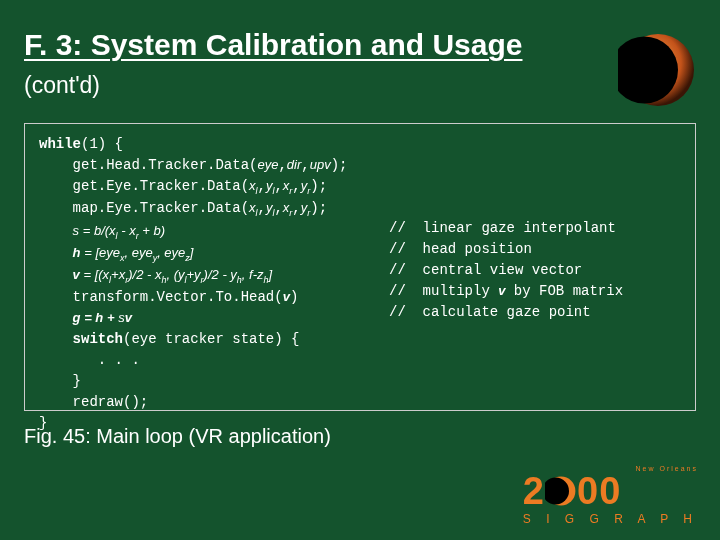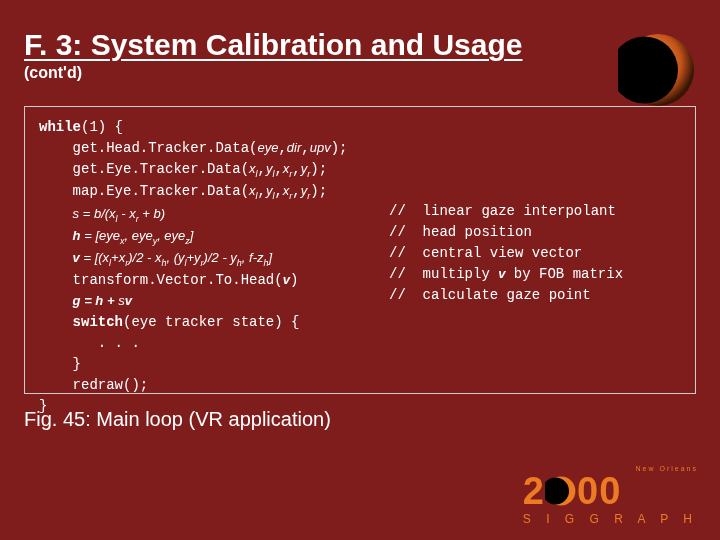--- a/index.html
+++ b/index.html
@@ -8,41 +8,41 @@
     width: 720px;
     height: 540px;
     background: #000;
     font-family: Arial, Helvetica, sans-serif;
     overflow: hidden;
     position: relative;
   }
   .slide {
     width: 720px;
     height: 540px;
-    background: #7f1d1d;
+    background: #14532d;
     position: relative;
     box-sizing: border-box;
   }
   .header {
     padding: 28px 24px 6px 24px;
   }
   .title {
     color: #fff;
     font-size: 30px;
     font-weight: bold;
     text-decoration: underline;
     text-underline-offset: 4px;
     text-decoration-thickness: 2px;
     margin: 0;
   }
   .subtitle {
     color: #fff;
-    font-size: 16px;
-    margin: 2px 0 0 0;
-    font-weight: bold;
+    font-size: 23px;
+    margin: 10px 0 0 0;
+    font-weight: normal;
   }
   .moon {
     position: absolute;
     top: 30px;
     right: 22px;
     width: 80px;
     height: 80px;
     pointer-events: none;
   }
   .code-box {

